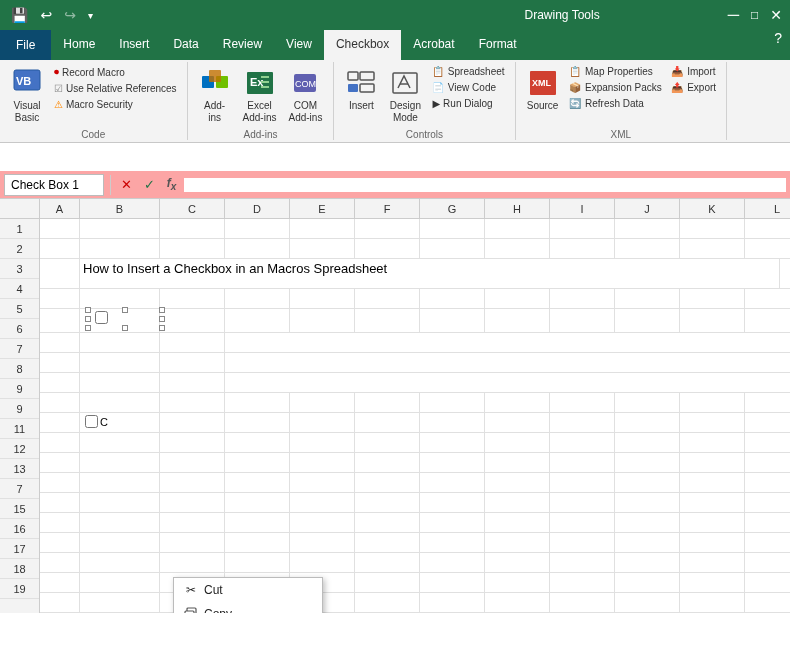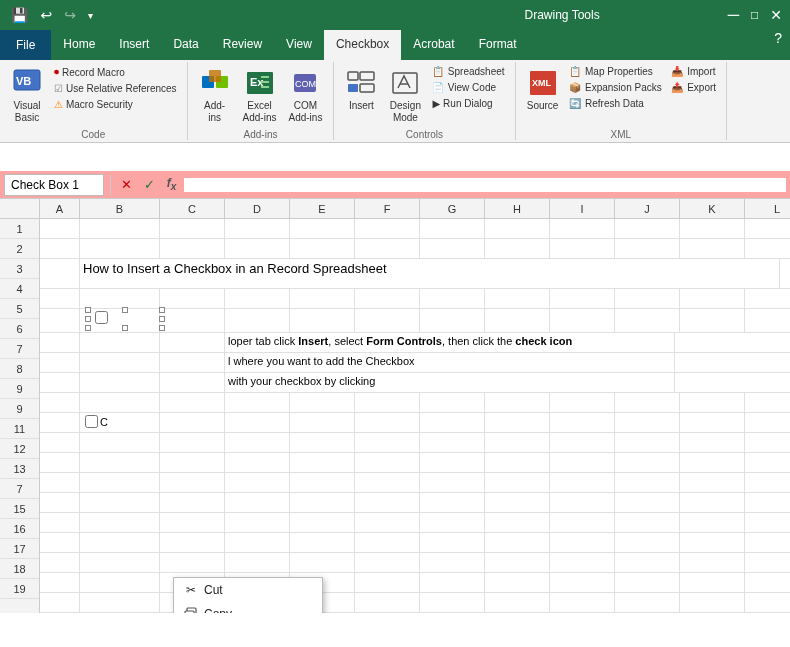--- a/index.html
+++ b/index.html
@@ -556,21 +556,21 @@
           <div class="grid-cell col-h"></div>
           <div class="grid-cell col-i"></div>
           <div class="grid-cell col-j"></div>
           <div class="grid-cell col-k"></div>
           <div class="grid-cell col-l"></div>
         </div>
 
         <div class="grid-row" style="height:30px;">
           <div class="grid-cell col-a"></div>
           <div class="grid-cell" style="width:700px; font-size:13px; font-weight:normal; overflow:visible; white-space:nowrap;">
-            <span>How to Insert a Checkbox in an Record Spreadsheet</span>
+            <span>How to Insert a Checkbox in an Macros Spreadsheet</span>
           </div>
         </div>
 
         <div class="grid-row">
           <div class="grid-cell col-a"></div>
           <div class="grid-cell col-b"></div>
           <div class="grid-cell col-c"></div>
           <div class="grid-cell col-d"></div>
           <div class="grid-cell col-e"></div>
           <div class="grid-cell col-f"></div>
@@ -609,41 +609,32 @@
           <div class="grid-cell col-i"></div>
           <div class="grid-cell col-j"></div>
           <div class="grid-cell col-k"></div>
           <div class="grid-cell col-l"></div>
         </div>
 
         <div class="grid-row">
           <div class="grid-cell col-a"></div>
           <div class="grid-cell col-b"></div>
           <div class="grid-cell col-c"></div>
-          <div class="grid-cell" style="width:450px; overflow:visible; white-space:nowrap;">
-            <span>loper tab click </span><strong>Insert</strong><span>, select </span><strong>Form Controls</strong><span>, then click the <strong>check icon</strong></span>
-          </div>
         </div>
 
         <div class="grid-row">
           <div class="grid-cell col-a"></div>
           <div class="grid-cell col-b"></div>
           <div class="grid-cell col-c"></div>
-          <div class="grid-cell" style="width:450px; overflow:visible; white-space:nowrap;">
-            <span>l where you want to add the Checkbox</span>
-          </div>
         </div>
 
         <div class="grid-row">
           <div class="grid-cell col-a"></div>
           <div class="grid-cell col-b"></div>
           <div class="grid-cell col-c"></div>
-          <div class="grid-cell" style="width:450px; overflow:visible; white-space:nowrap;">
-            <span>with your checkbox by clicking</span>
-          </div>
         </div>
 
         <div class="grid-row">
           <div class="grid-cell col-a"></div>
           <div class="grid-cell col-b"></div>
           <div class="grid-cell col-c"></div>
           <div class="grid-cell col-d"></div>
           <div class="grid-cell col-e"></div>
           <div class="grid-cell col-f"></div>
           <div class="grid-cell col-g"></div>

